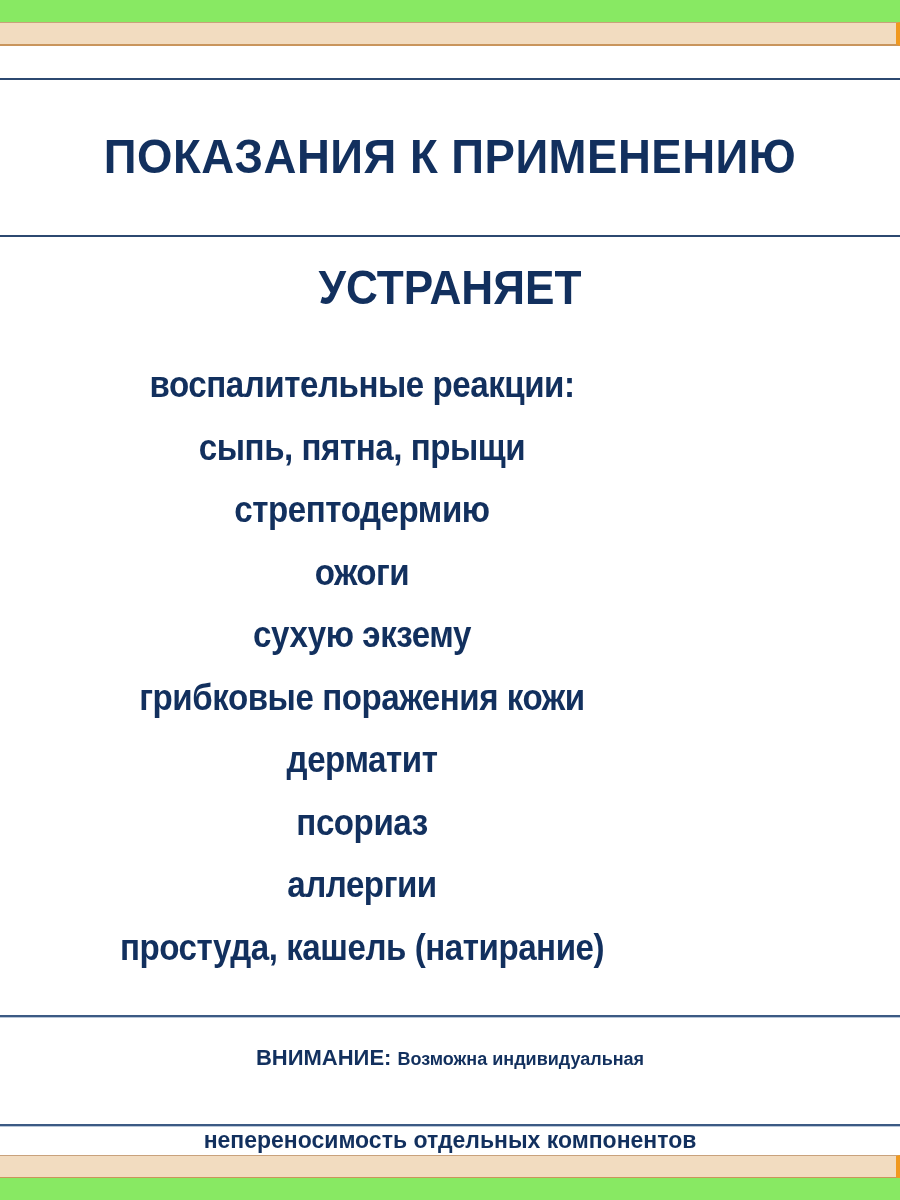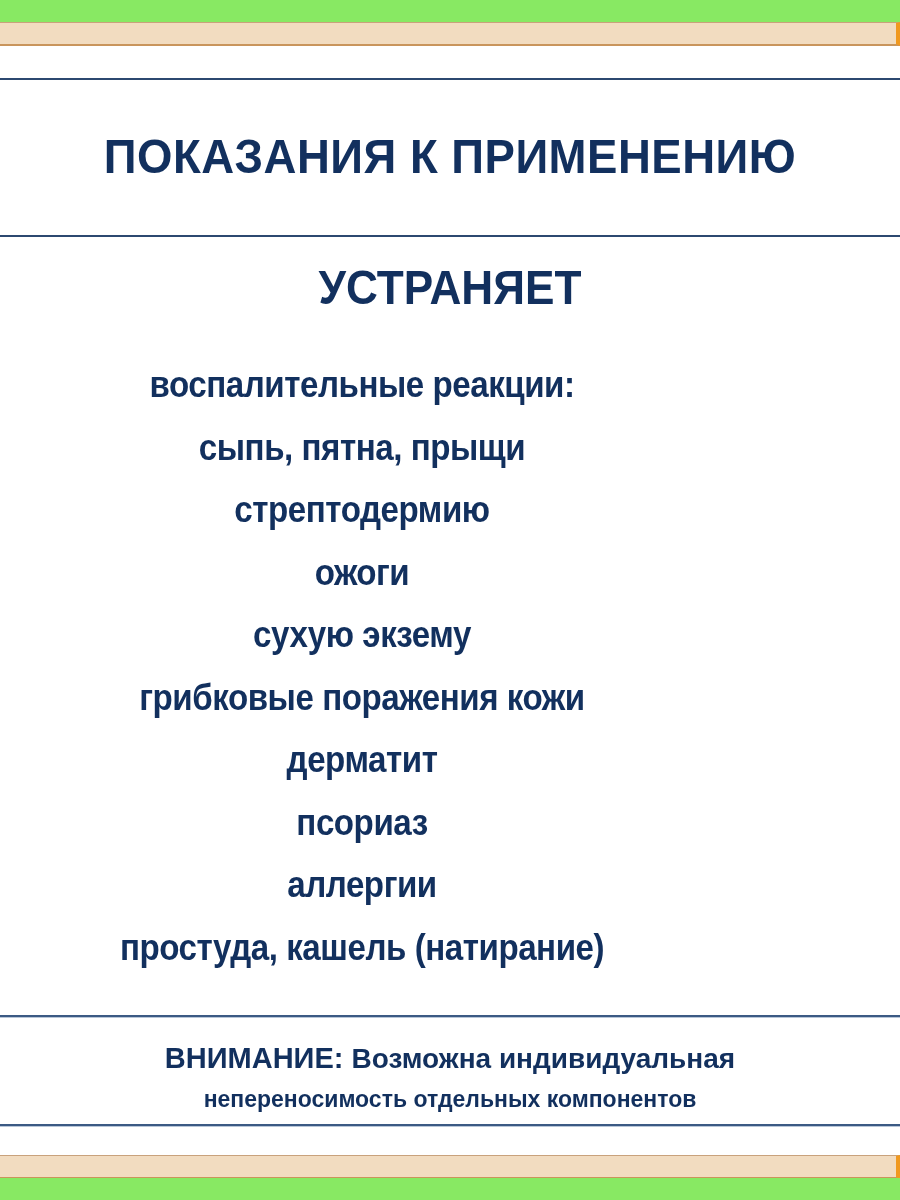--- a/index.html
+++ b/index.html
@@ -29,23 +29,23 @@
     .list { position: absolute; top: 360px; left: 0; width: 724px; margin: 0; padding: 0; list-style: none; }
     .list li {
       height: 62.5px; line-height: 50px; text-align: center;
       font-size: 36px; font-weight: bold; letter-spacing: -0.5px;
       transform: scaleX(0.92);
     }
     .warning {
       position: absolute; top: 1040px; left: 0; width: 900px; text-align: center;
       line-height: 36px;
     }
-    .warning .w1 { font-size: 29px; font-weight: bold; }
-    .warning .w2 { font-size: 28px; font-weight: bold; }
-    .warning .w3 { display: block; font-size: 23px; font-weight: bold; }
+    .warning .w1 { font-size: 22px; font-weight: bold; }
+    .warning .w2 { font-size: 18px; font-weight: bold; }
+    .warning .w3 { display: block; font-size: 23px; font-weight: bold; margin-top: 44px; }
   </style>
 </head>
 <body>
 
 <div class="band-green" style="top:0; height:22px;"></div>
 <div class="band-peach" style="top:22px; height:21px;"></div>
 
 <div class="rule" style="top:78px;"></div>
 
 <div class="title">ПОКАЗАНИЯ К ПРИМЕНЕНИЮ</div>

